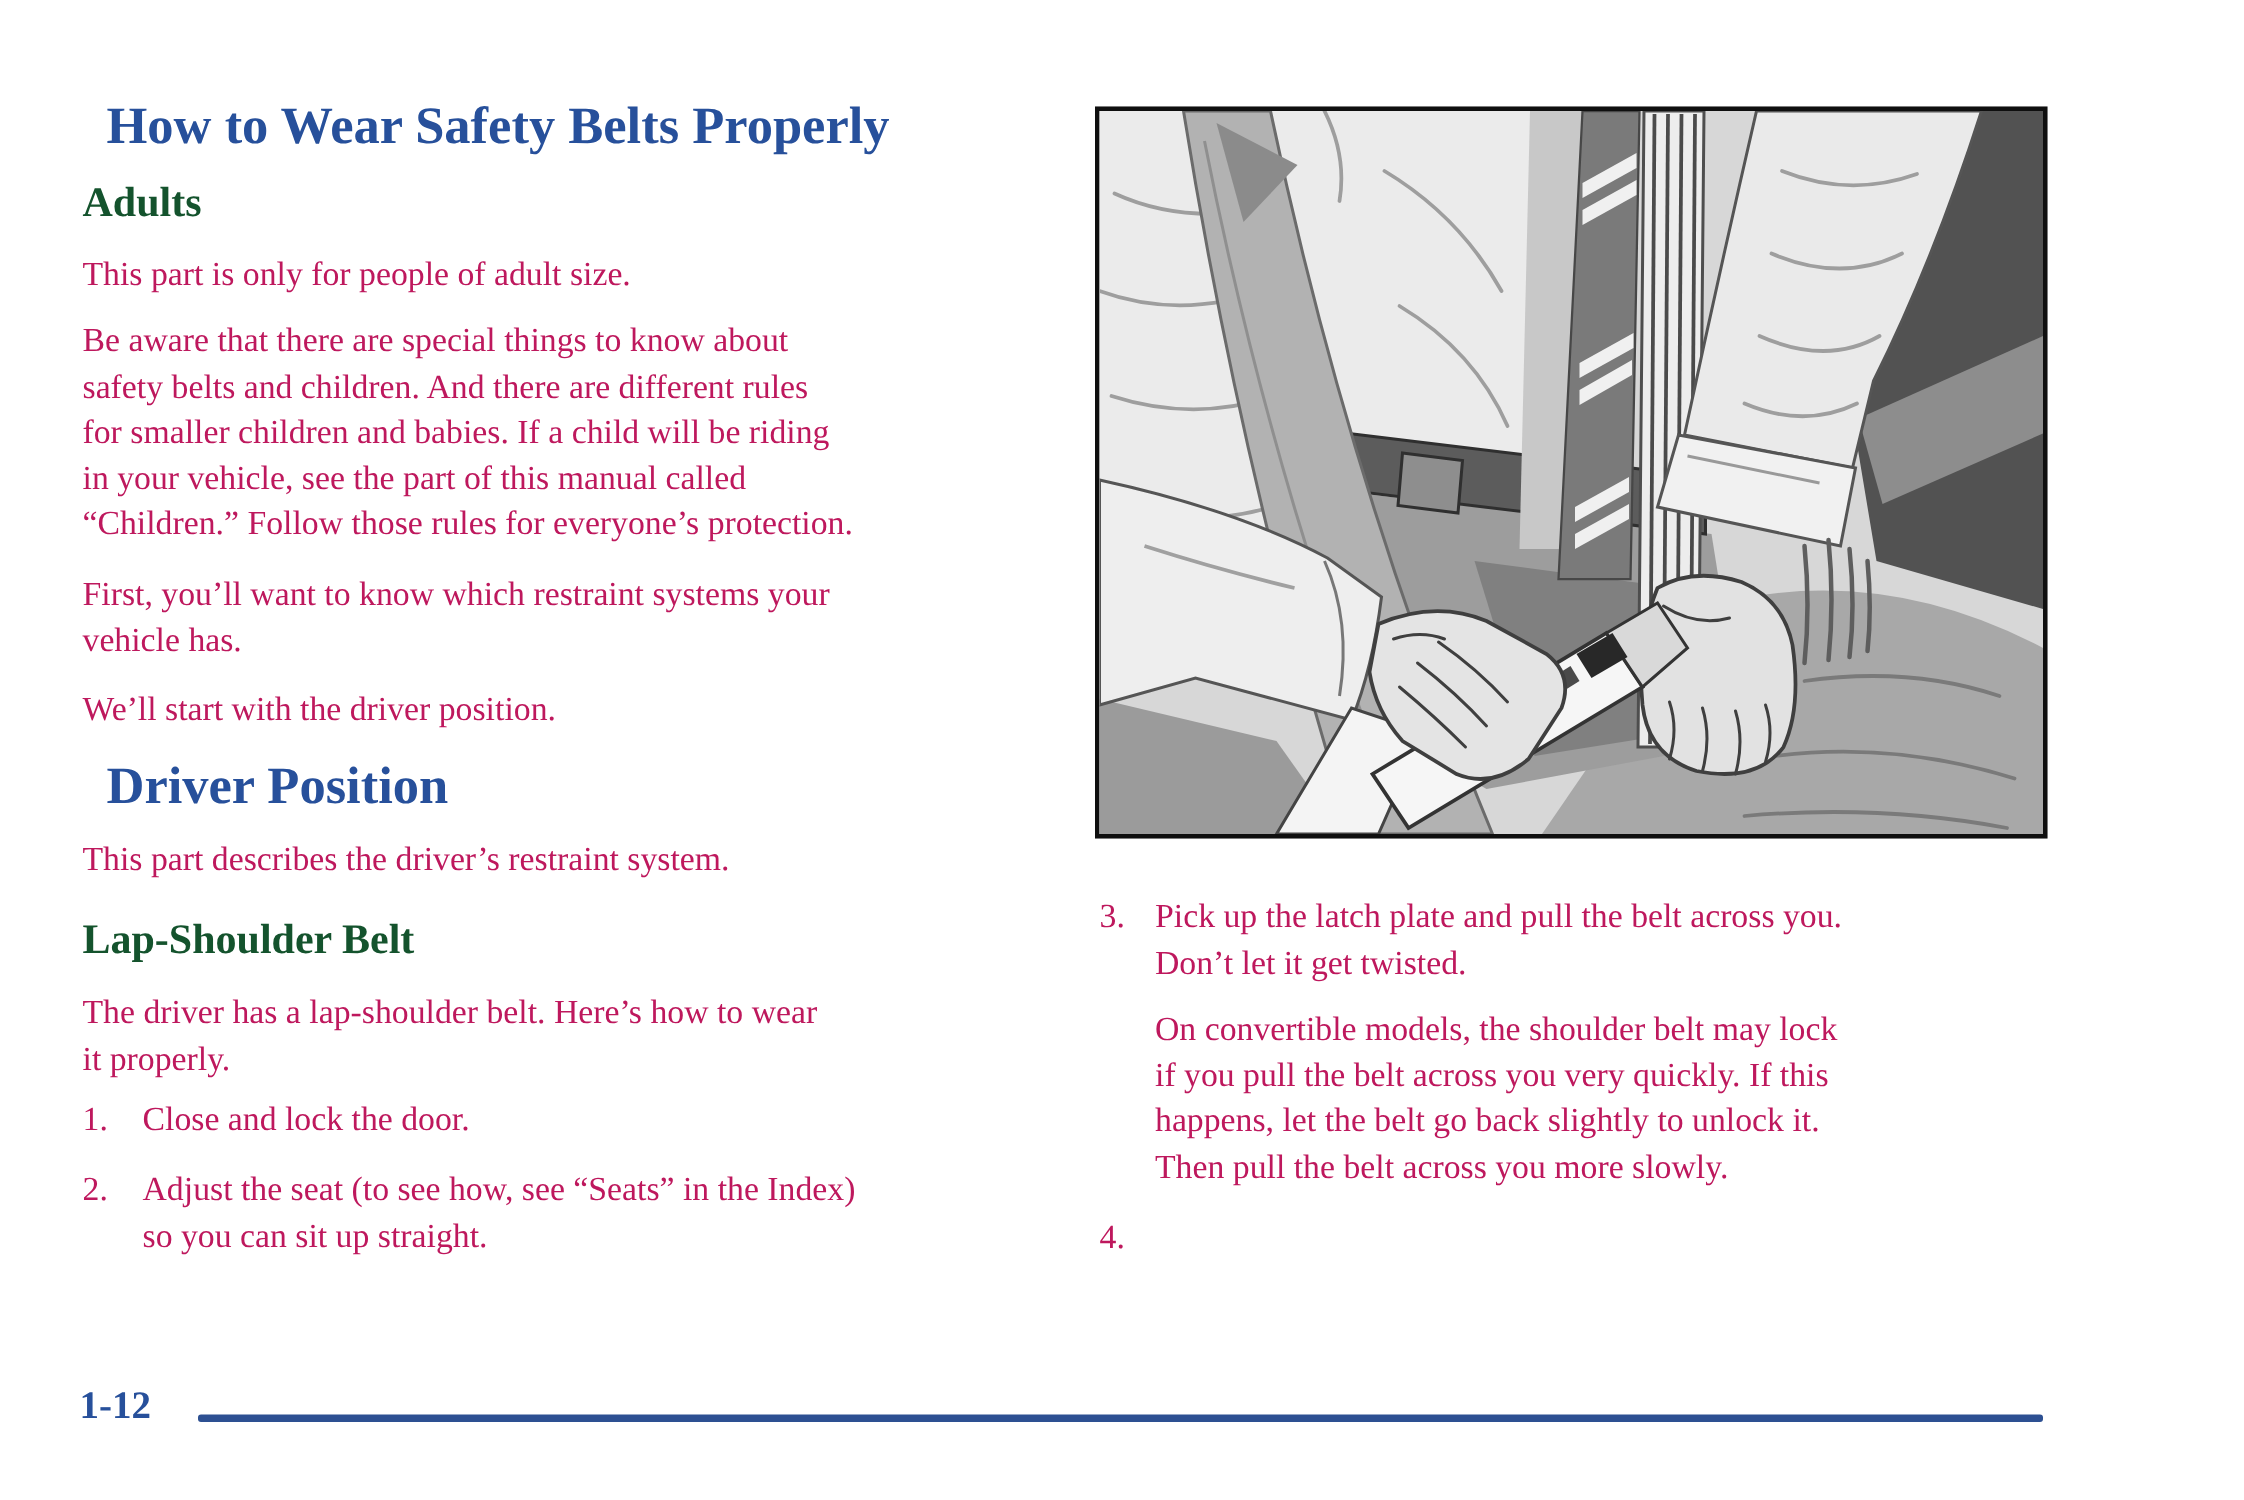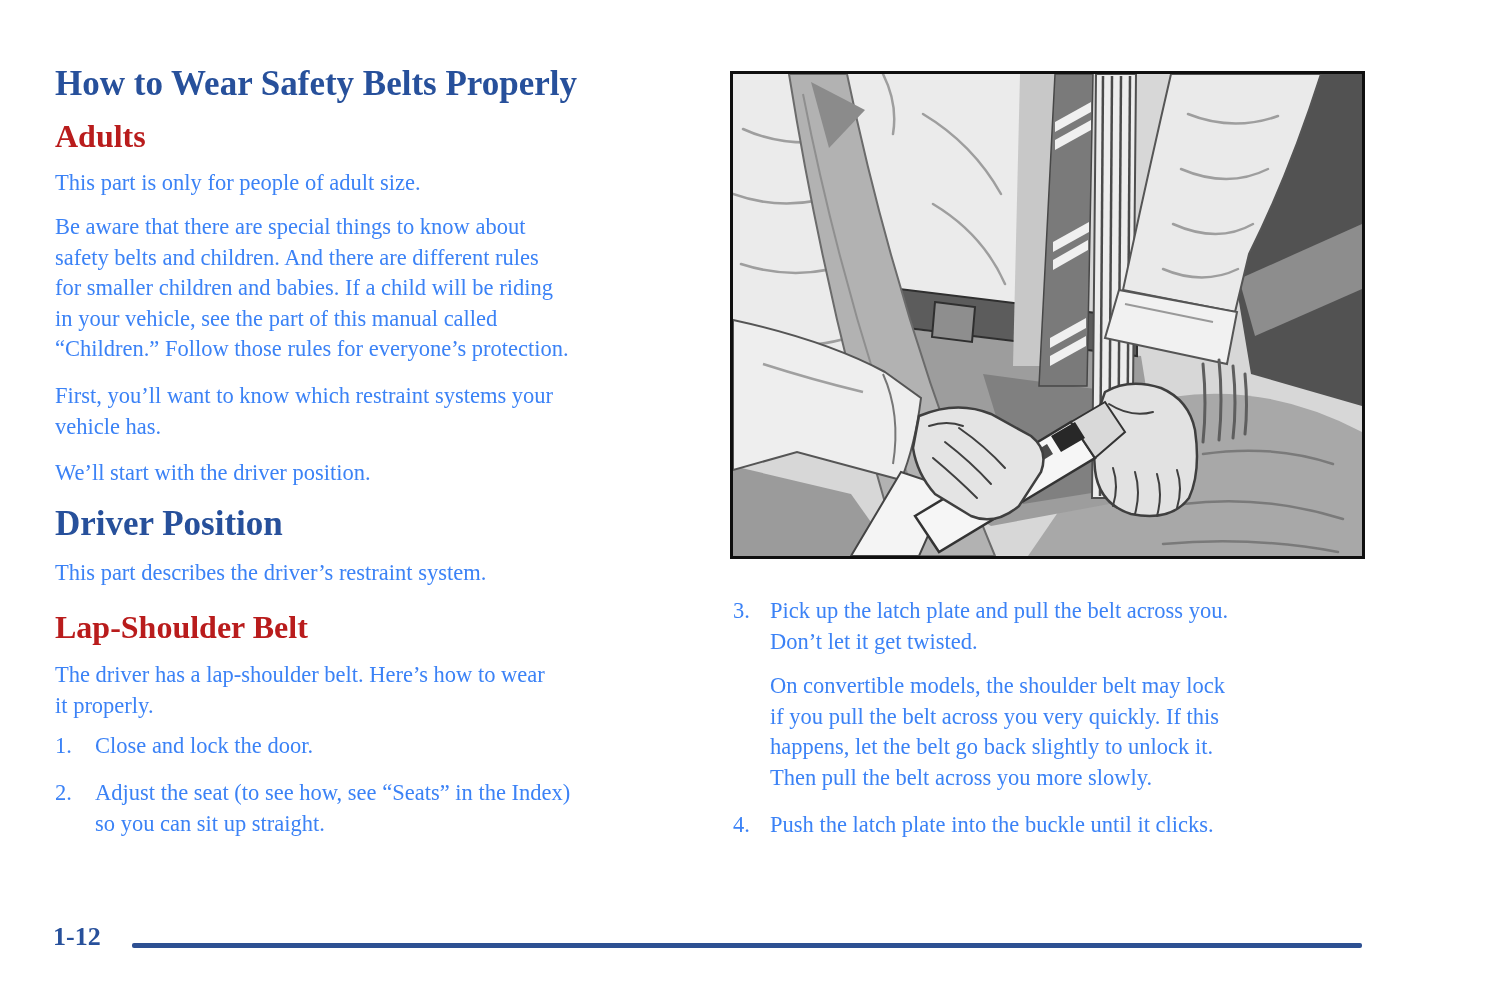--- a/index.html
+++ b/index.html
@@ -1,23 +1,23 @@
 <!DOCTYPE html>
 <html><head>
 <meta charset="utf-8">
 <style>
   html,body{margin:0;padding:0;}
   body{
     width:1496px;height:1000px;position:relative;background:#ffffff;
     font-family:"Liberation Serif", serif;color:#161616;overflow:hidden;
   }
   .abs{position:absolute;}
-  .h1{font-size:35px;font-weight:bold;color:#27509b;line-height:40px;white-space:nowrap;}
-  .h2{font-size:32px;font-weight:bold;color:#b91c1c;line-height:34px;white-space:nowrap;}
-  .body-text{font-size:22.5px;line-height:30.5px;color:#3b82f6;}
+  .h1{font-size:35px;font-weight:bold;color:#27509b;line-height:40px;white-space:nowrap;margin-left:16px;}
+  .h2{font-size:28px;font-weight:bold;color:#14532d;line-height:34px;white-space:nowrap;}
+  .body-text{font-size:22.5px;line-height:30.5px;color:#be185d;}
   .lines{white-space:pre-line;}
   .li{display:flex;align-items:flex-start;}
   .li .num{flex:0 0 40px;}
   .li.rcol .num{flex:0 0 37px;}
   .footer-num{font-size:26px;font-weight:bold;color:#27509b;white-space:nowrap;}
   .rule{background:#2d5092;border-radius:2px;}
   .figure-box{border:3px solid #0f0f0f;background:#d7d7d7;}
   svg{display:block;}
 </style>
 </head>
@@ -194,17 +194,16 @@
 Don’t let it get twisted.</span>
 </div>
 
 <div class="abs body-text lines" style="left:770px;top:671px;width:600px;">On convertible models, the shoulder belt may lock
 if you pull the belt across you very quickly. If this
 happens, let the belt go back slightly to unlock it.
 Then pull the belt across you more slowly.</div>
 
 <div class="abs body-text li rcol" style="left:733px;top:810px;width:660px;">
   <span class="num">4.</span>
-  <span class="lines">Push the latch plate into the buckle until it clicks.</span>
 </div>
 
 <div class="abs footer-num" style="left:53px;top:922px;">1-12</div>
 <div class="abs rule" style="left:132px;top:943px;width:1230px;height:5px;"></div>
 
 </body></html>

